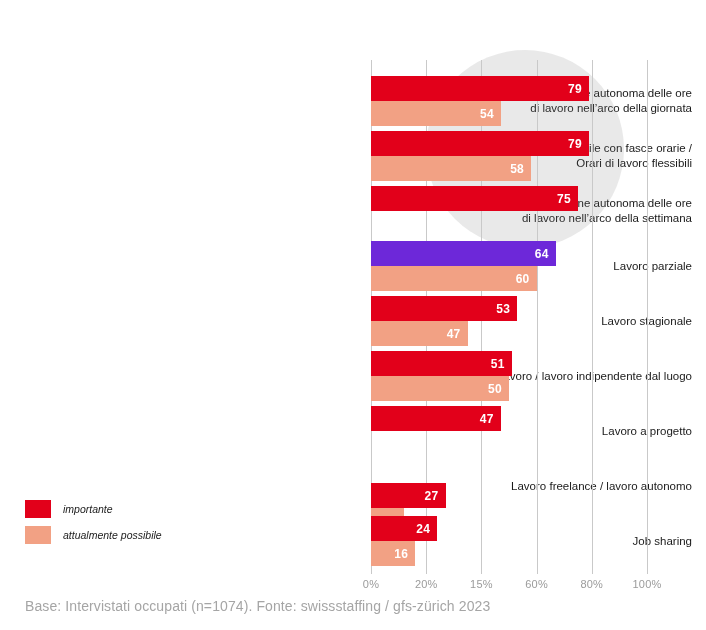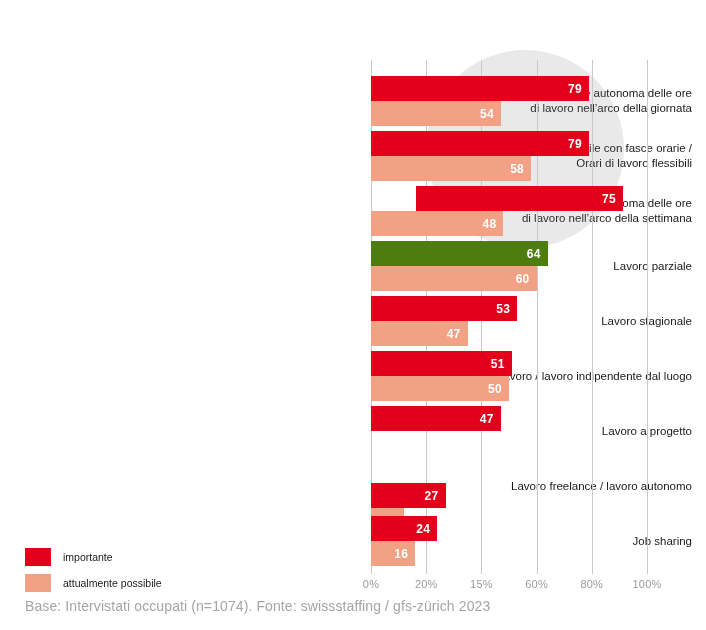--- a/index.html
+++ b/index.html
@@ -102,21 +102,22 @@
     box-sizing: border-box;
     font-size: 11.5px;
     line-height: 15px;
     color: #1a1a1a;
   }
 
   
   .legend {
     position: absolute;
     left: 25px;
-    top: 544px;
+    top: 496px;
+    font-style: italic;
   }
   .legend-row {
     display: flex;
     align-items: center;
     height: 26px;
   }
   .legend-swatch {
     width: 26px;
     height: 18px;
     flex: 0 0 auto;
@@ -196,29 +197,26 @@
         </div>
         <div class="group" style="top: 71px; height: 50px;">
           <div class="bar important" style="width: 218.04px; background: rgb(226, 0, 26);">
             <span class="bar-value">79</span>
           </div>
           <div class="bar possible" style="width: 160.08px; background: rgb(242, 161, 132);">
             <span class="bar-value">58</span>
           </div>
         </div>
         <div class="group" style="top: 126px; height: 50px;">
-          <div class="bar important" style="width: 207px; background: rgb(226, 0, 26); margin-left: 45px;">
+          <div class="bar important" style="width: 207px; background: rgb(226, 0, 26);">
             <span class="bar-value">75</span>
           </div>
-          <div class="bar possible" style="width: 132.48px; background: rgb(242, 161, 132);">
-            <span class="bar-value">48</span>
-          </div>
         </div>
         <div class="group" style="top: 181px; height: 50px;">
-          <div class="bar important" style="width: 176.64px; background: #4d7c0f;">
+          <div class="bar important" style="width: 176.64px; background: #6d28d9; padding-left: 8px;">
             <span class="bar-value">64</span>
           </div>
           <div class="bar possible" style="width: 165.6px; background: rgb(242, 161, 132);">
             <span class="bar-value">60</span>
           </div>
         </div>
         <div class="group" style="top: 236px; height: 50px;">
           <div class="bar important" style="width: 146.28px; background: rgb(226, 0, 26);">
             <span class="bar-value">53</span>
           </div>

